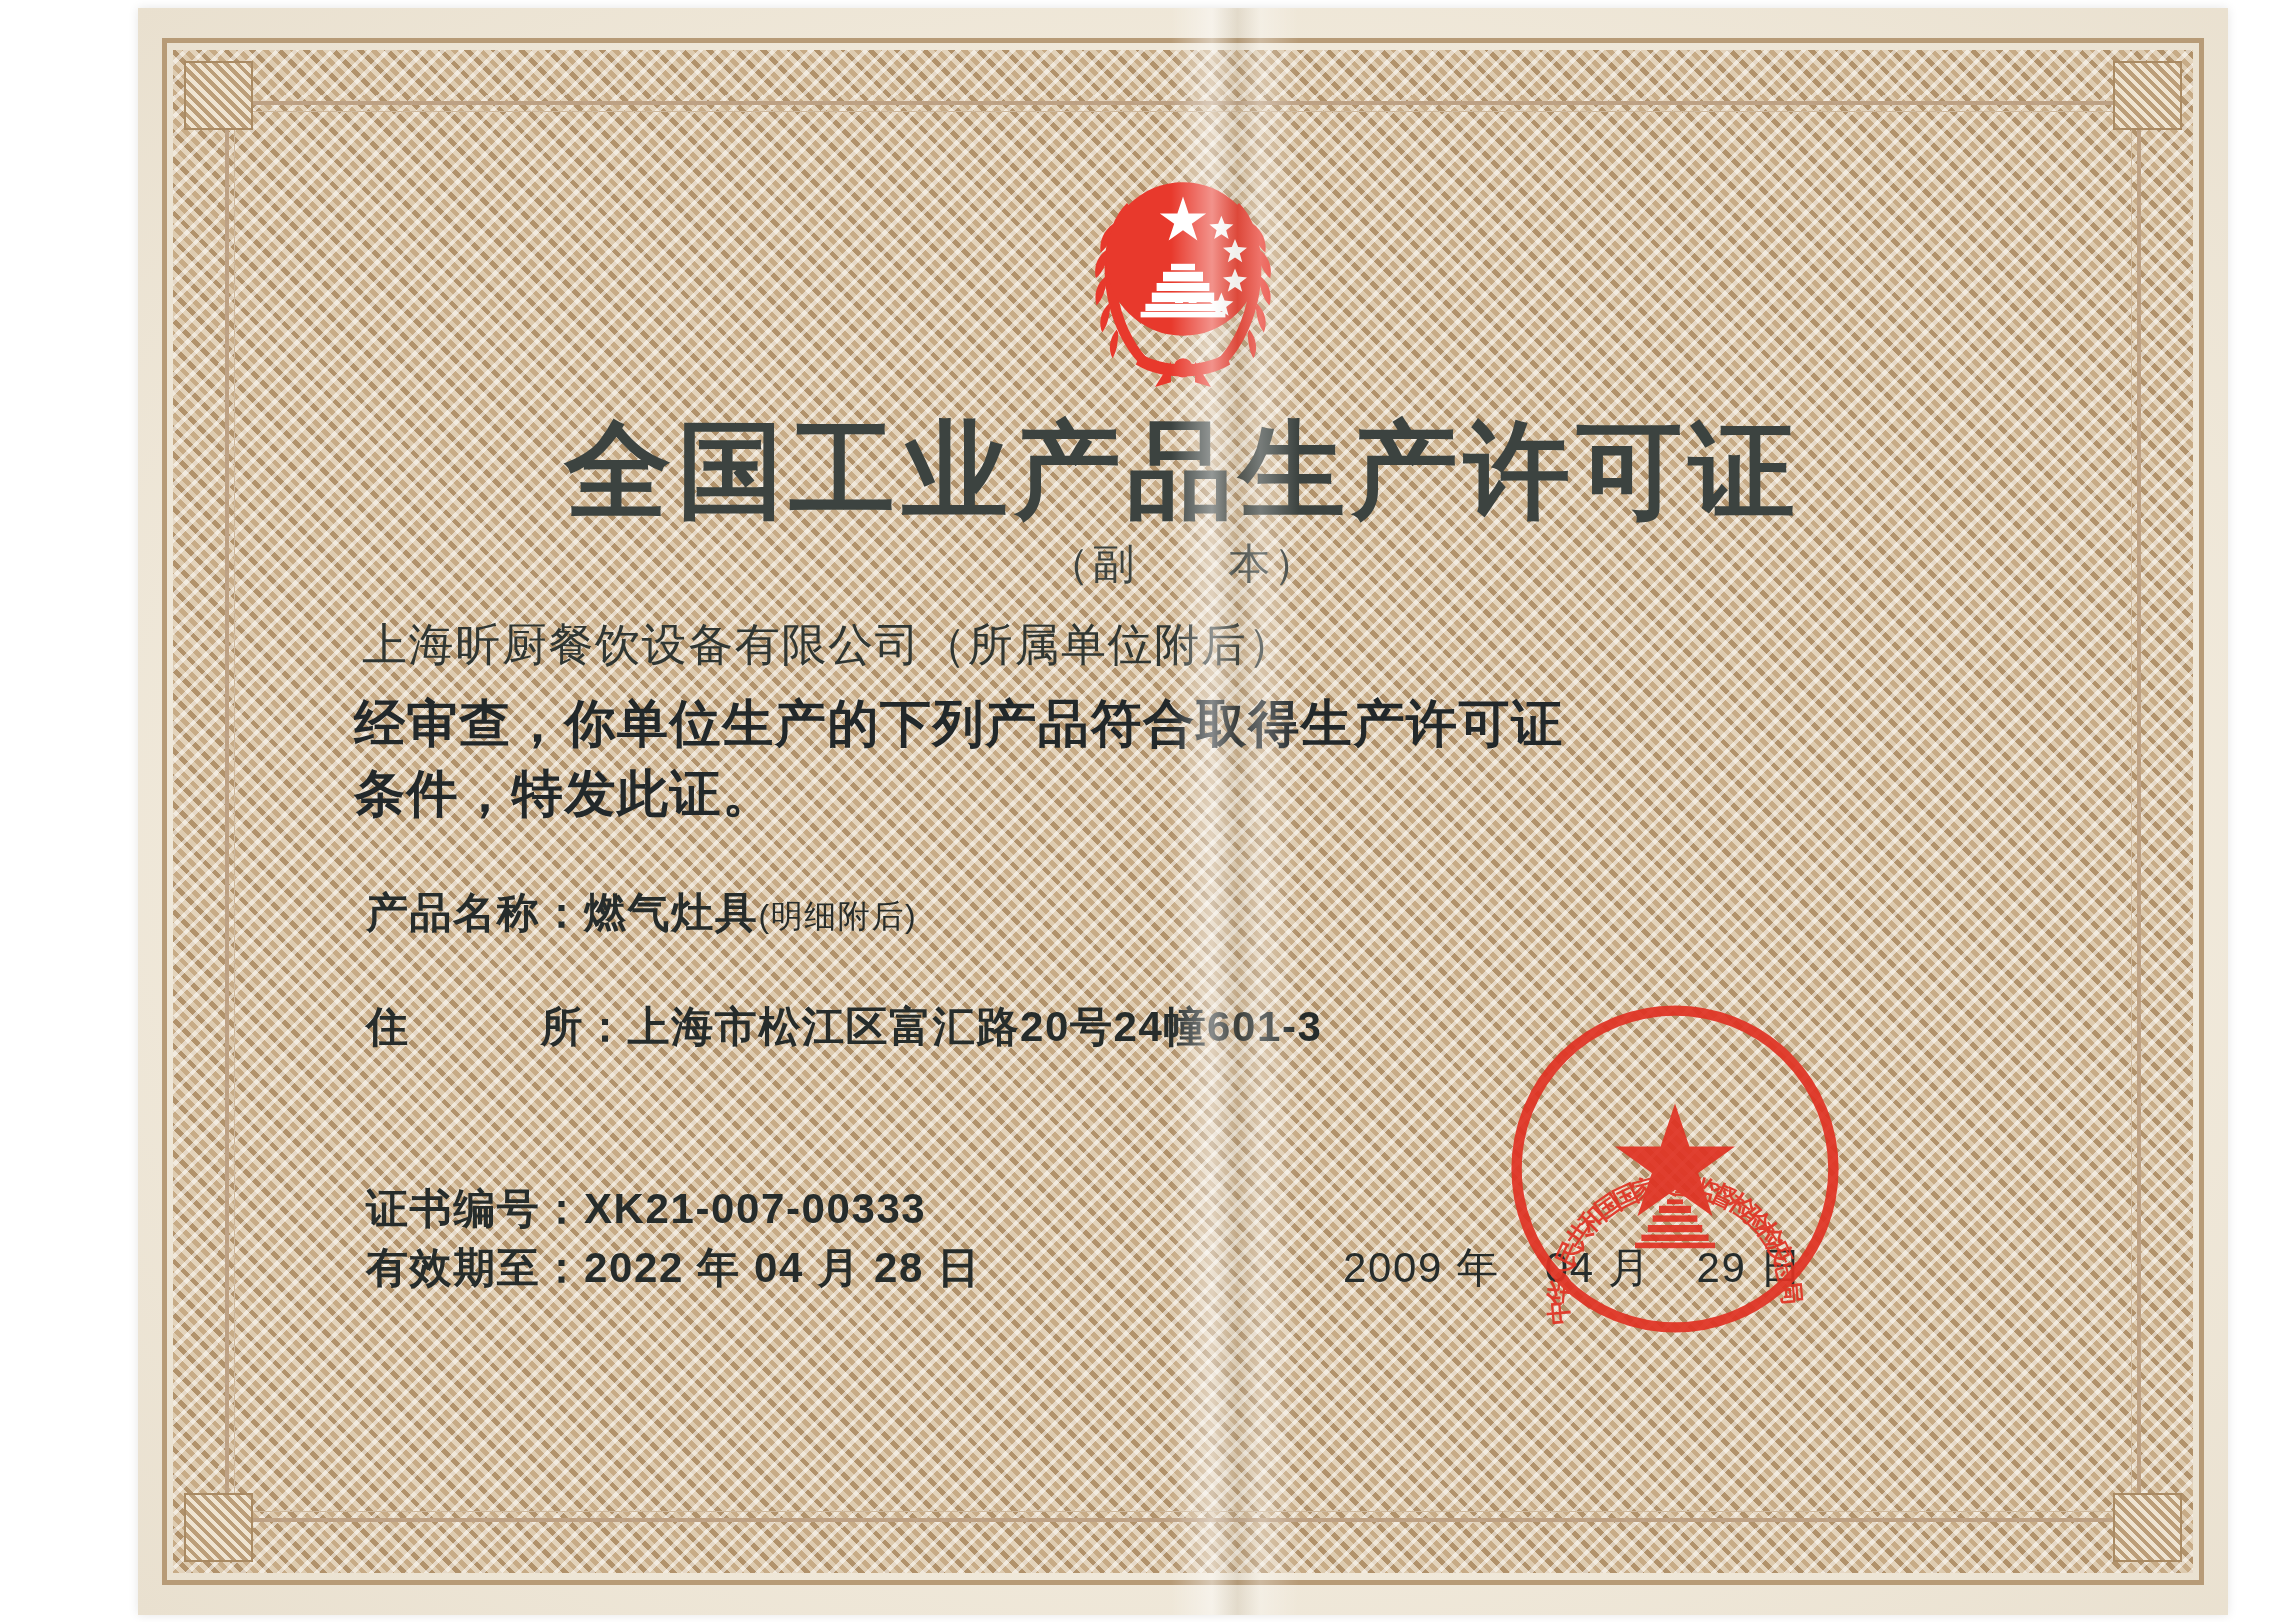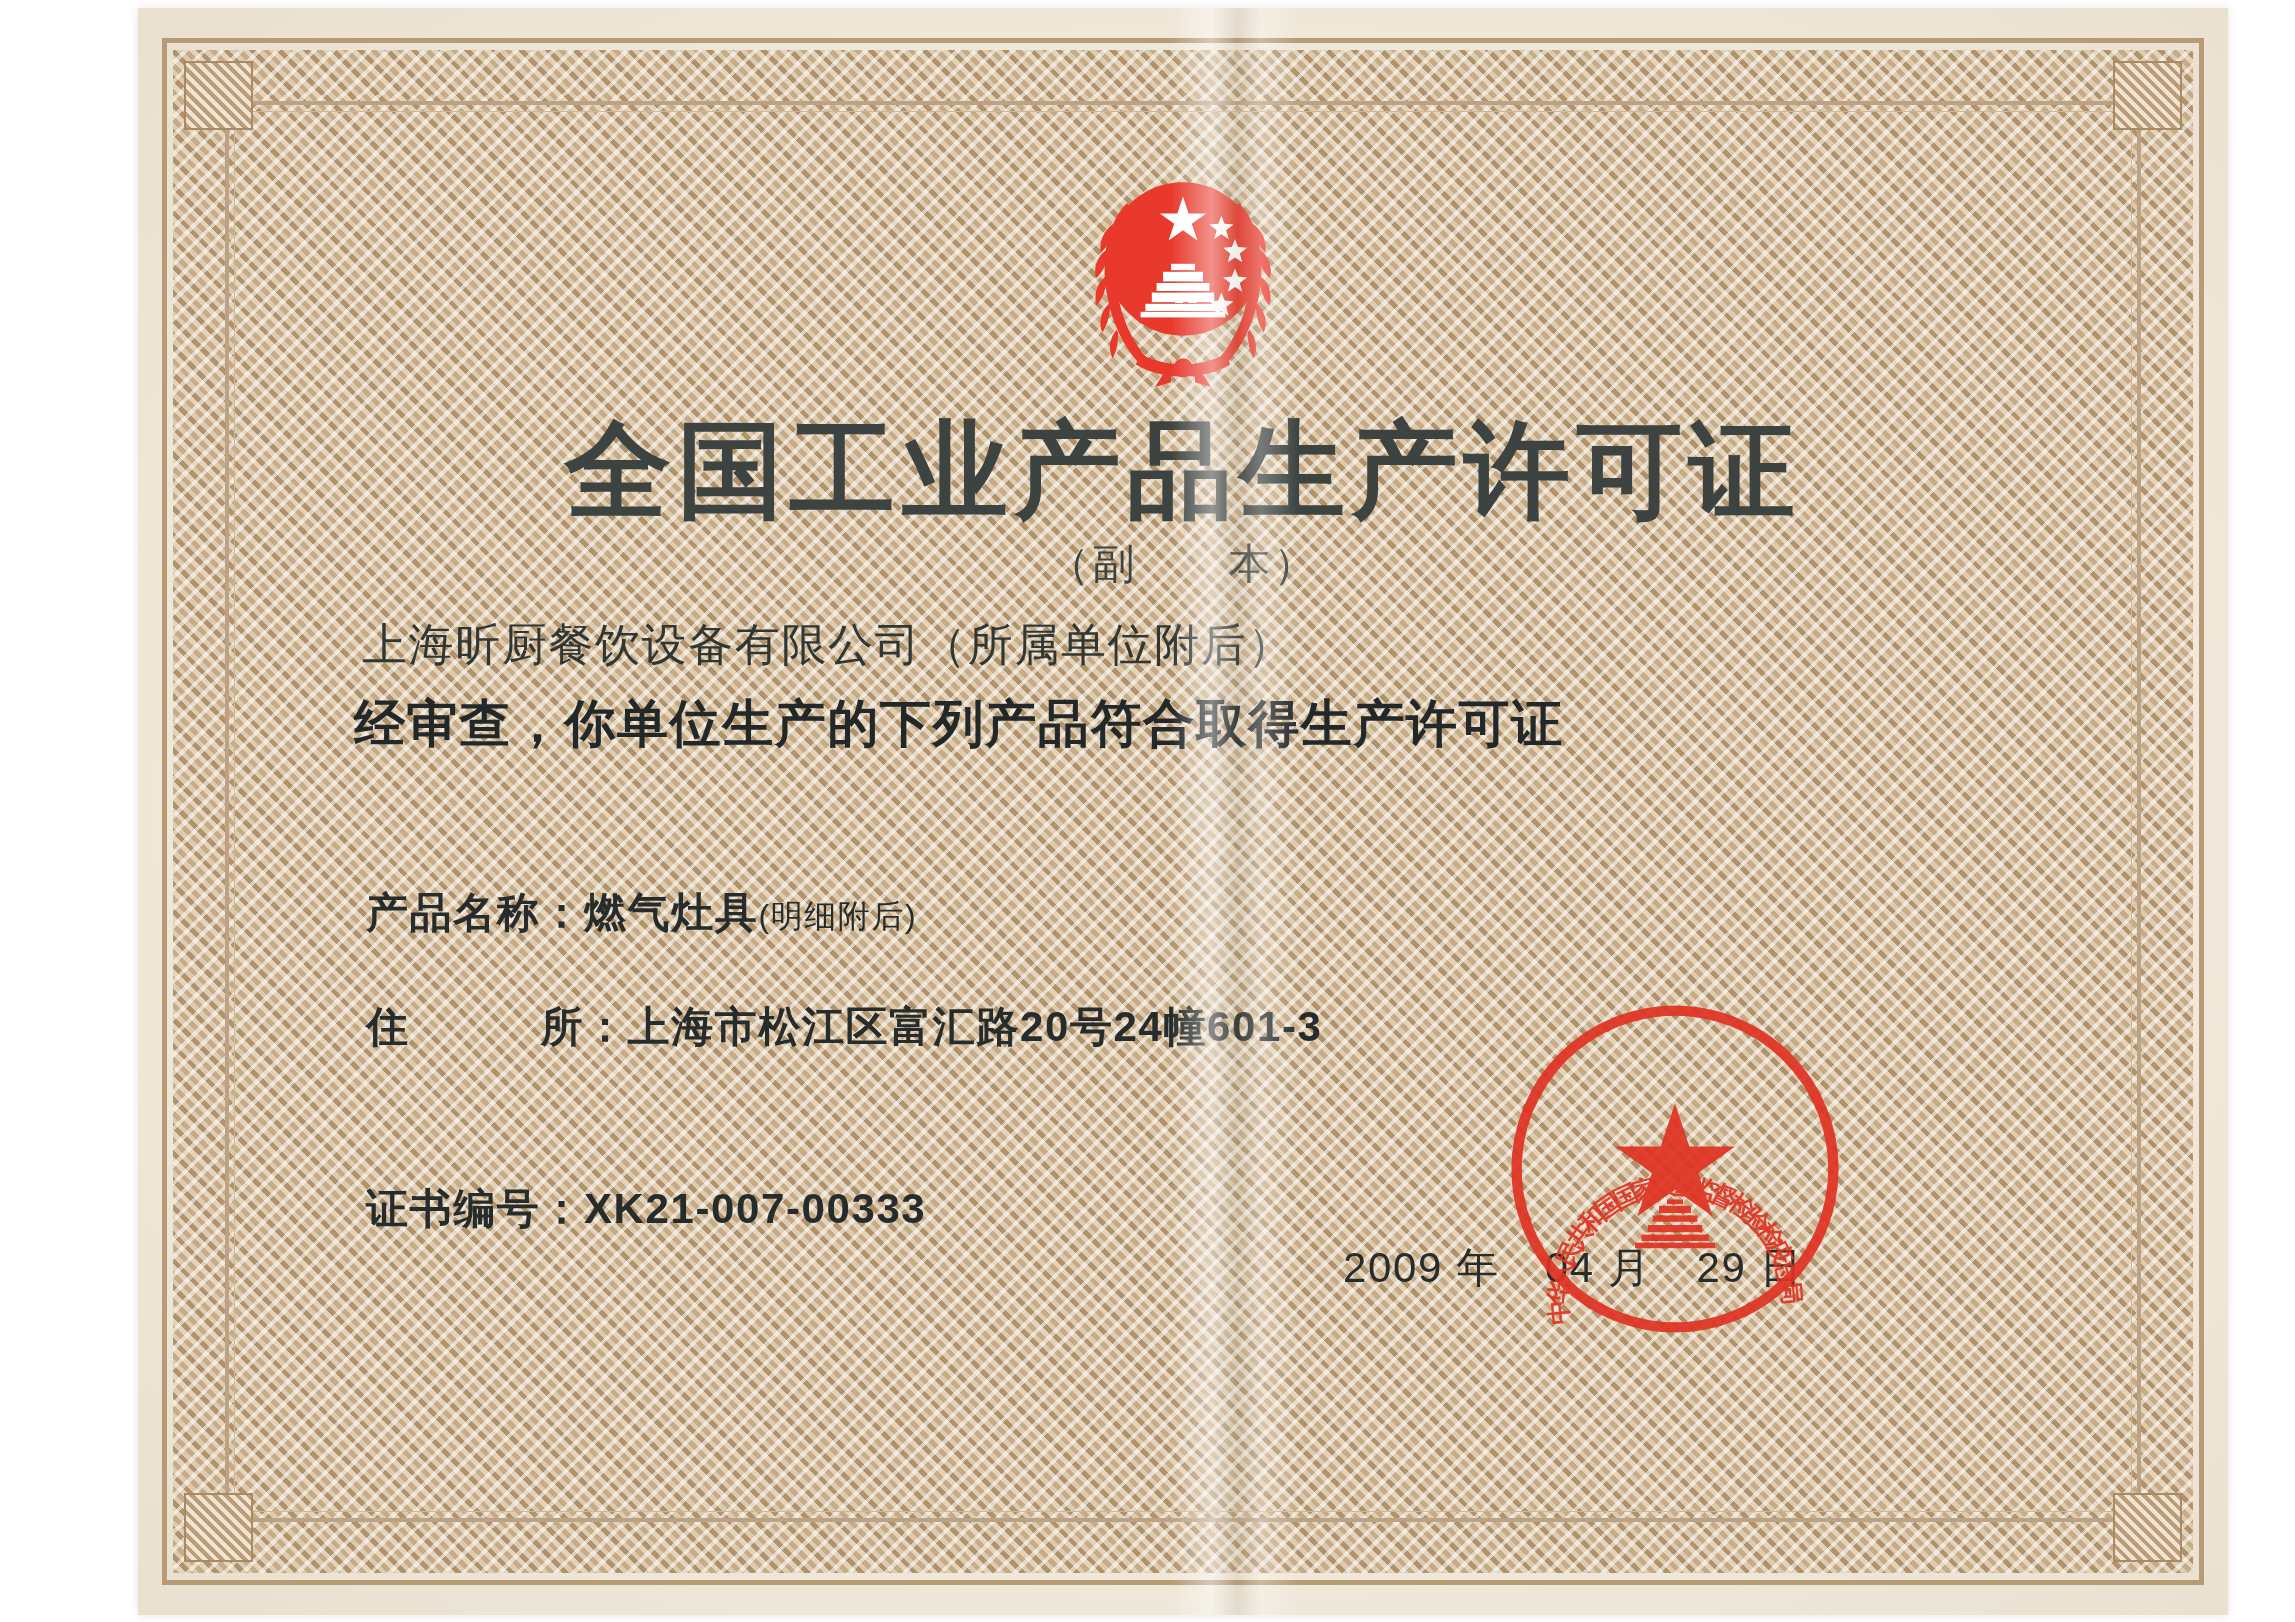--- a/index.html
+++ b/index.html
@@ -348,35 +348,39 @@
           <rect x="112" y="206" width="106" height="7"></rect>
         </g>
       </svg>
 
       <div class="title">全国工业产品生产许可证</div>
       <div class="subtitle">（副　　本）</div>
       <div class="company">上海昕厨餐饮设备有限公司（所属单位附后）</div>
 
       <div class="statement">
         <span>经审查，你单位生产的下列产品符合取得生产许可证</span>
+        <span class="l2">条件，特发此证。</span>
       </div>
 
       <div class="field f-product">
         <span class="lbl">产品名称：</span><span class="val">燃气灶具</span><span class="small">(明细附后)</span>
       </div>
 
       <div class="field f-address">
         <span class="lbl">住　　　所：</span><span class="val">上海市松江区富汇路20号24幢601-3</span>
       </div>
 
 
       <div class="field f-certno">
         <span class="lbl">证书编号：</span><span class="val">XK21-007-00333</span>
       </div>
 
+      <div class="field f-valid">
+        <span class="lbl">有效期至：</span><span class="val">2022 年 04 月 28 日</span>
+      </div>
 
       <div class="issue-date">
         <span>2009</span>
         <span>年</span><span class="gap"></span><span>04</span>
         <span>月</span><span class="gap"></span><span>29</span>
         <span>日</span>
       </div>
 
 
       <div class="seal">

